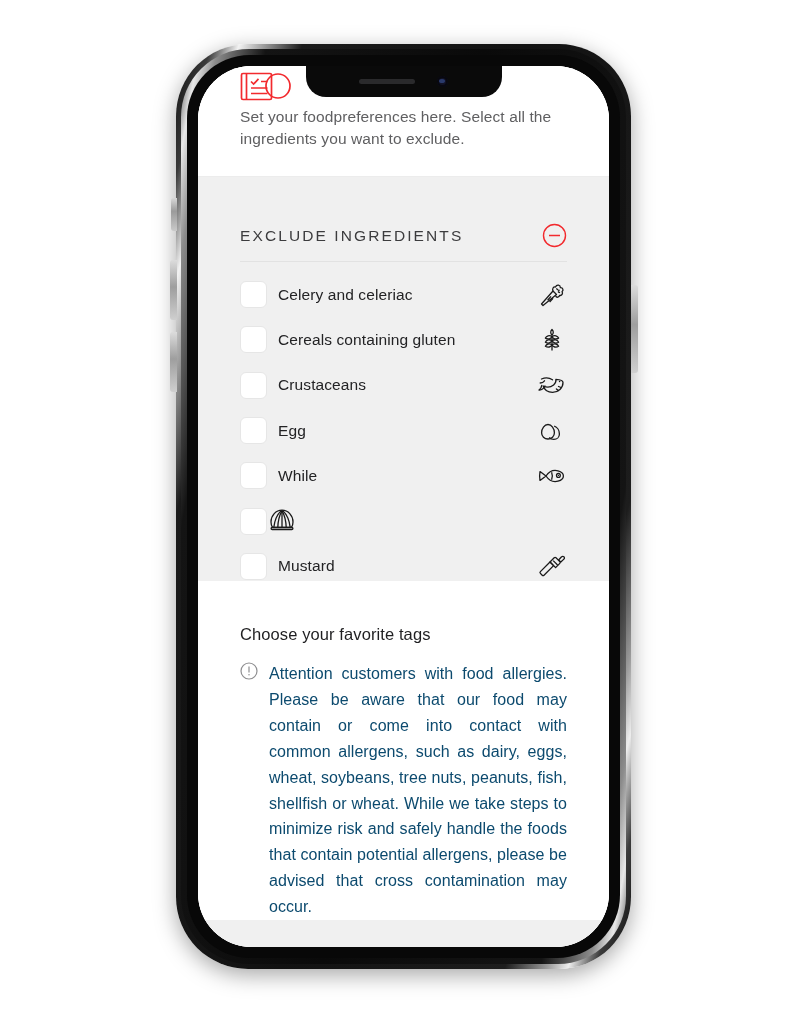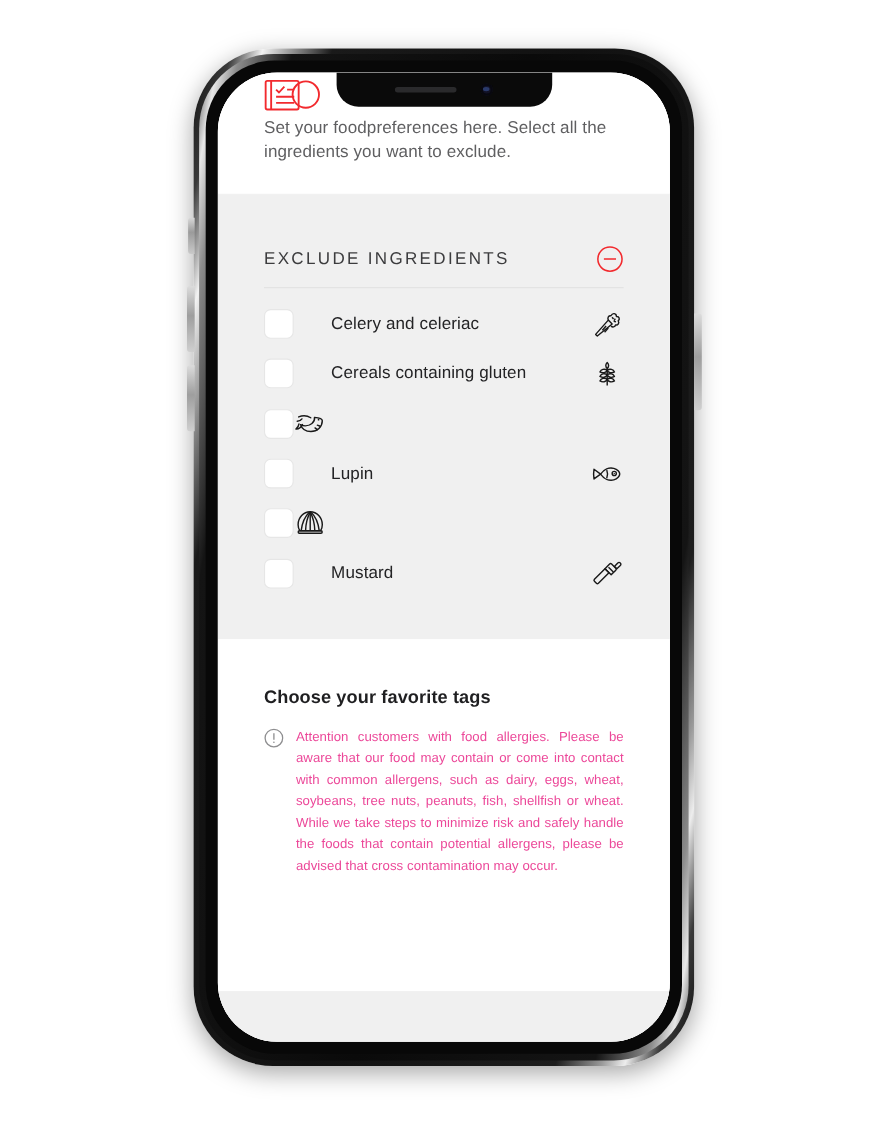--- a/index.html
+++ b/index.html
@@ -210,21 +210,21 @@
     width: 27px;
     height: 27px;
     flex: none;
     background: #ffffff;
     border: 1px solid #e6e6e6;
     border-radius: 6px;
     cursor: pointer;
   }
   .ingredient-label {
     flex: 1;
-    margin-left: 34px;
+    margin-left: 11px;
     font-size: 15.5px;
     color: #232325;
     letter-spacing: 0.1px;
   }
   .ingredient-icon {
     width: 30px;
     height: 30px;
     flex: none;
     color: #1a1a1a;
     display: flex;
@@ -237,37 +237,36 @@
   .tags-section {
     background: #ffffff;
     flex: 1;
     padding: 44px 42px 0 42px;
   }
   .tags-title {
     font-size: 16.5px;
     color: #1f1f21;
     letter-spacing: 0.1px;
     margin-bottom: 17px;
-    font-weight: bold;
   }
   .disclaimer {
     display: flex;
     gap: 11px;
     align-items: flex-start;
   }
   .warn-icon {
     width: 18px; height: 18px;
     flex: none;
     margin-top: 1px;
     color: #8e8e90;
   }
   .disclaimer-text {
-    font-size: 12px;
+    font-size: 16px;
     line-height: 1.62;
-    color: #ec4899;
+    color: #0c4a6e;
     text-align: justify;
     letter-spacing: 0.05px;
   }
 
   .bottom-bar {
     height: 46px;
     background: #f0f0f0;
     flex: none;
   }
 </style>
@@ -350,35 +349,46 @@
                   <path d="M15 11.5 c2.6-1.6 5.6-.8 6.6 1.6-2.6 1.6-5.6.8-6.6-1.6Z"></path>
                   <path d="M15 15.6 c-2.6-1.6-5.6-.8-6.6 1.6 2.6 1.6 5.6.8 6.6-1.6Z"></path>
                   <path d="M15 15.6 c2.6-1.6 5.6-.8 6.6 1.6-2.6 1.6-5.6.8-6.6-1.6Z"></path>
                   <path d="M15 19.7 c-2.6-1.6-5.6-.8-6.6 1.6 2.6 1.6 5.6.8 6.6-1.6Z"></path>
                   <path d="M15 19.7 c2.6-1.6 5.6-.8 6.6 1.6-2.6 1.6-5.6.8-6.6-1.6Z"></path>
                 </svg>
               </div>
             </div>
             <div class="ingredient-row">
               <div class="checkbox"></div>
+              <div class="ingredient-label">Crustaceans</div>
               <div class="ingredient-icon">
                 <svg viewBox="0 0 30 30" width="30" height="30" fill="none" stroke="currentColor" stroke-width="1.3" stroke-linejoin="round" stroke-linecap="round">
                   <path d="M4.5 9 c3.5-1.5 8-1.2 11 .8"></path>
                   <path d="M26 12.5 c0 5.5-4.6 9.8-10.4 9.8 -4.6 0-8.2-2.6-9.4-6.3 3.2 1.6 7.6 1.3 10.4-1 1.8-1.5 2.6-3.6 2.3-5.6 3.9 .3 7.1 1.5 7.1 3.1Z"></path>
                   <path d="M8 16 c-1.6 3-4 4.2-6 4 1.6-1.2 2.6-2.8 2.8-4.6"></path>
                   <path d="M21.5 16.5 l2.6 1"></path>
                   <path d="M19.4 19 l2 1.6"></path>
                   <circle cx="22.6" cy="11.5" r="0.8" fill="currentColor" stroke="none"></circle>
                   <path d="M7.5 10.8 c-1 1.4-2.6 2.2-4.3 2.2"></path>
                 </svg>
               </div>
             </div>
             <div class="ingredient-row">
               <div class="checkbox"></div>
-              <div class="ingredient-label">Lupin</div>
+              <div class="ingredient-label">Egg</div>
+              <div class="ingredient-icon">
+                <svg viewBox="0 0 30 30" width="30" height="30" fill="none" stroke="currentColor" stroke-width="1.3">
+                  <path d="M11 8.5 c3.6 0 6.4 4 6.4 8.2 0 3.6-2.8 6.3-6.4 6.3 -3.6 0-6.4-2.7-6.4-6.3 0-4.2 2.8-8.2 6.4-8.2Z"></path>
+                  <path d="M17.2 10.2 c3.1 .9 5.2 4.3 5.2 7.7 0 3.2-2.4 5.5-5.6 5.5 -1.9 0-3.5-.8-4.5-2.1"></path>
+                </svg>
+              </div>
+            </div>
+            <div class="ingredient-row">
+              <div class="checkbox"></div>
+              <div class="ingredient-label">While</div>
               <div class="ingredient-icon">
                 <svg viewBox="0 0 30 30" width="30" height="30" fill="none" stroke="currentColor" stroke-width="1.3" stroke-linejoin="round">
                   <path d="M9 15 c3-4.4 7.8-6.3 12-5.2 3.4 .9 5.4 3.4 5.4 5.2 0 1.8-2 4.3-5.4 5.2 -4.2 1.1-9-.8-12-5.2Z"></path>
                   <path d="M9 15 L3 10.6 c-.5 2.8-.5 6 0 8.8Z"></path>
                   <path d="M14.6 11.2 c1 2.5 1 5.1 0 7.6"></path>
                   <circle cx="21.4" cy="14.4" r="1.9"></circle>
                   <circle cx="21.4" cy="14.4" r="0.6" fill="currentColor" stroke="none"></circle>
                 </svg>
               </div>
             </div>

